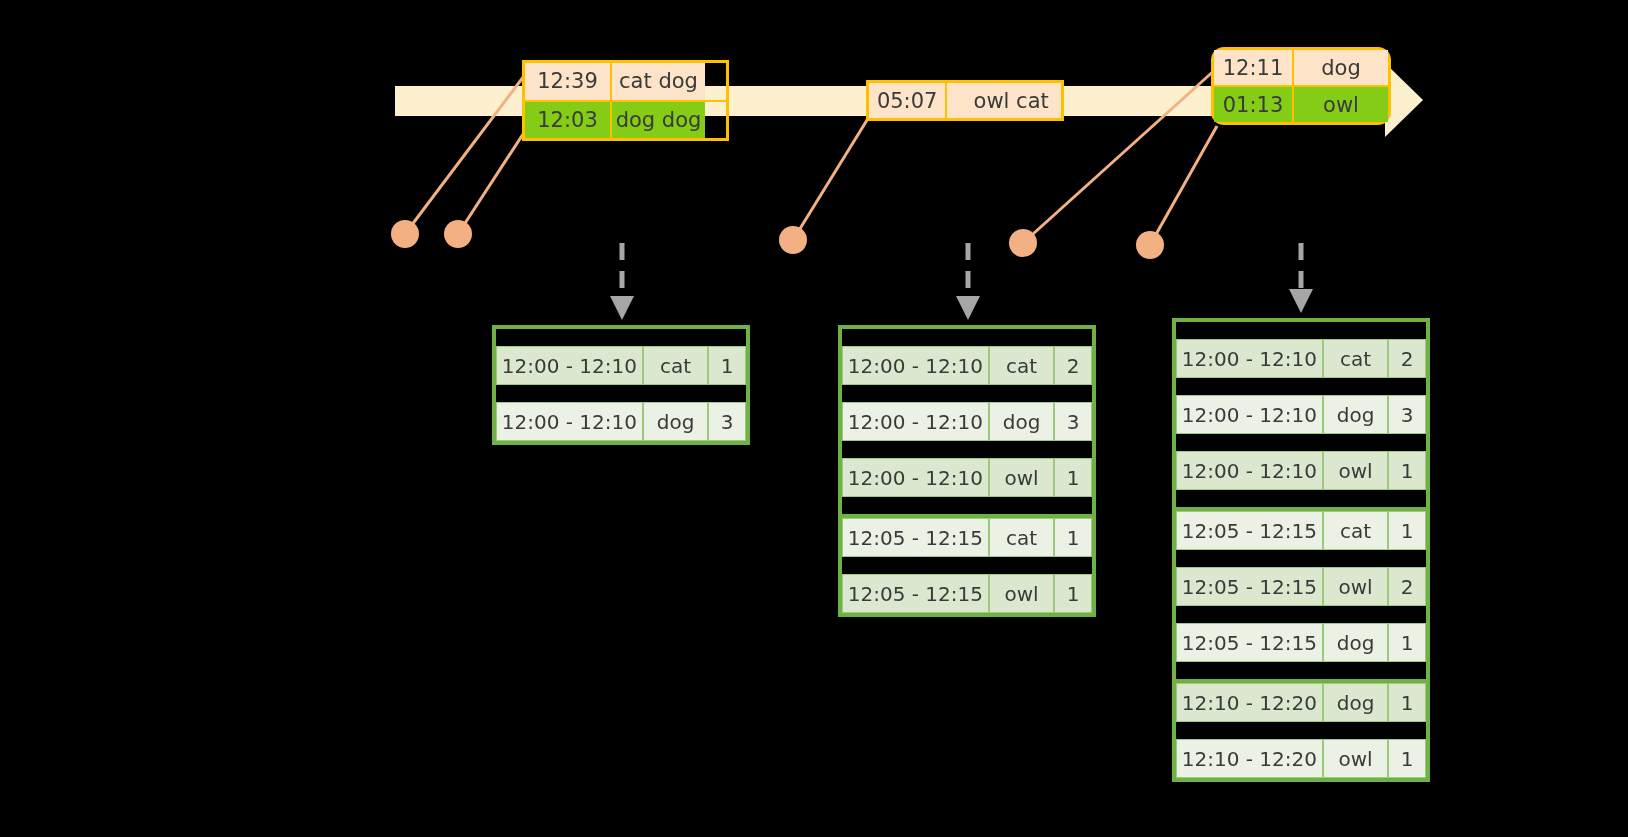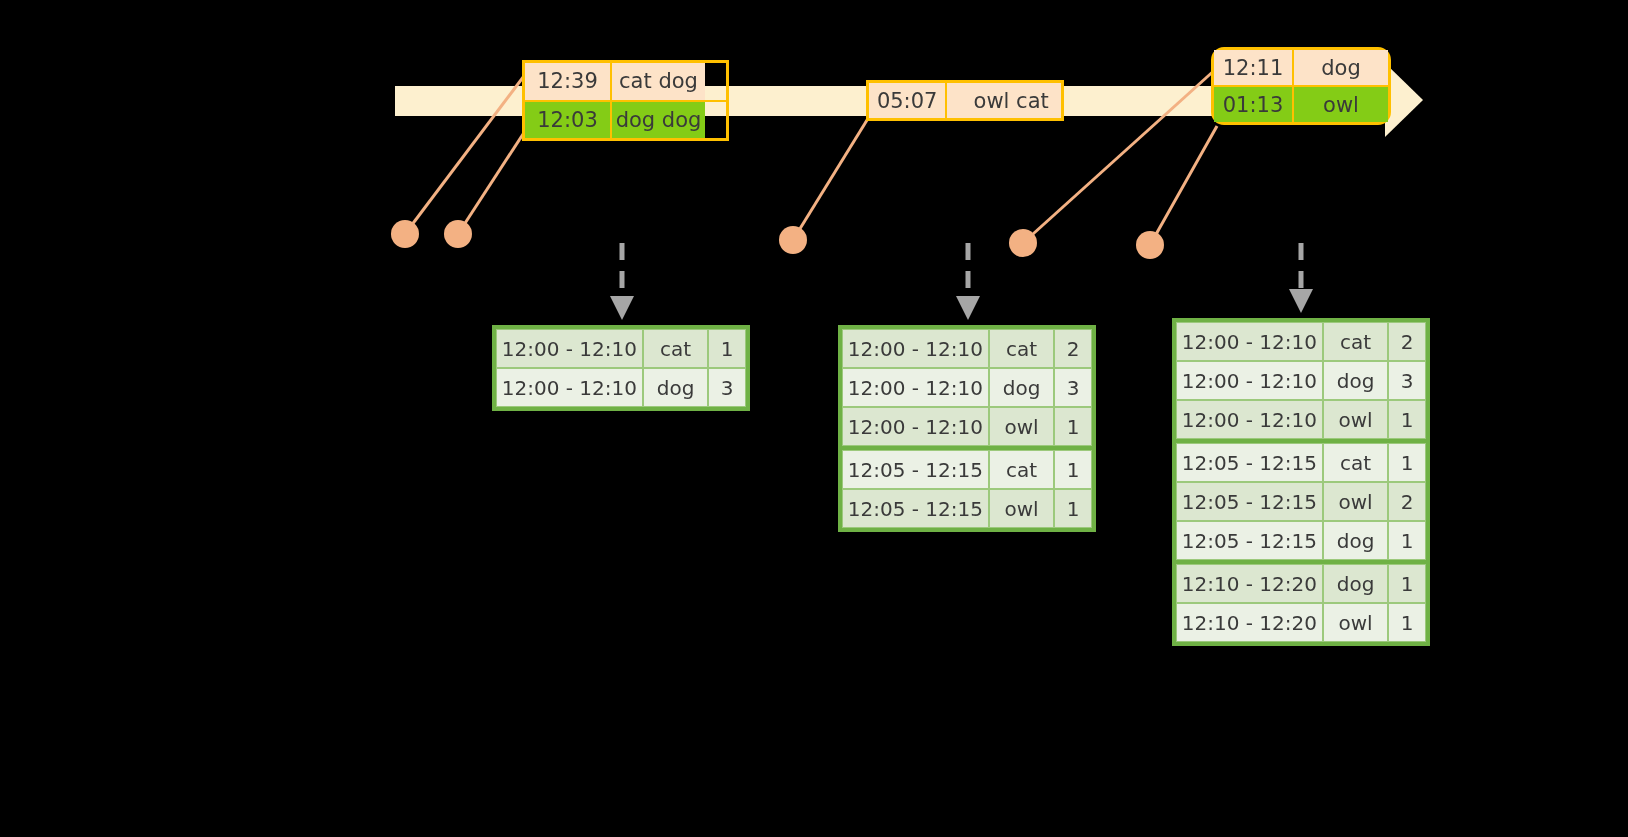--- a/index.html
+++ b/index.html
@@ -36,21 +36,21 @@
   #evt3 .t{width:80px;} #evt3 .w{width:94px;}
 
   
   .leader{position:absolute;left:0;top:0;width:1628px;height:837px;
           pointer-events:none;}
   .dot{position:absolute;width:28px;height:28px;border-radius:50%;
        background:#f3b183;}
 
   
   .gtable{position:absolute;border:4px solid #6fb145;box-sizing:border-box;}
-  .grow{display:flex;}
+  .grow{display:flex;margin-top:17px;}
   .grow .c{box-sizing:border-box;display:flex;align-items:center;
            justify-content:center;font-size:20px;color:#3a3a3a;
            border:1px solid #9cc97c;}
   .grow.even .c{background:#dce7d0;}
   .grow.odd  .c{background:#ebf1e5;}
   .grow .c.win{justify-content:center;}
   .sep{border-top:4px solid #6fb145;}
 
   #t1{left:492px;top:325px;width:258px;}
   #t1 .c.win{width:148px;} #t1 .c.lab{width:66px;} #t1 .c.num{width:38px;}

